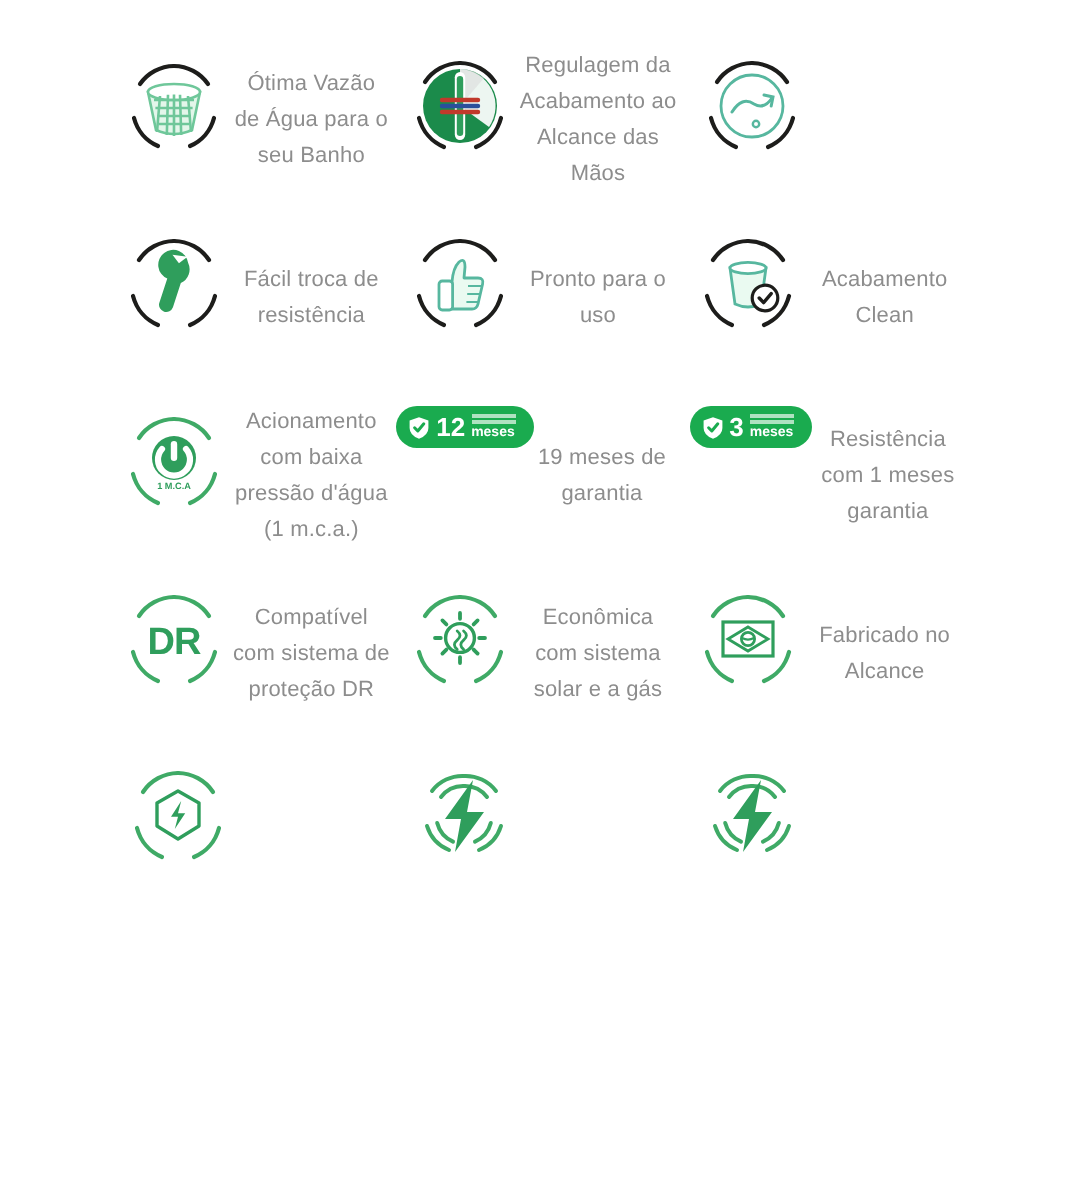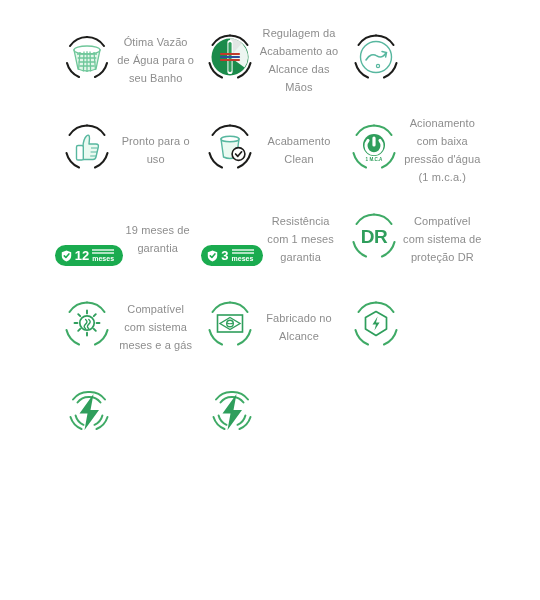--- a/index.html
+++ b/index.html
@@ -27,21 +27,21 @@
     display: flex;
     flex-direction: row;
     align-items: center;
     text-align: center;
     padding-bottom: 18px;
   }
   .icon-wrap {
     width: 62px;
     height: 62px;
     display: flex;
-    align-items: flex-end;
+    align-items: flex-start;
     justify-content: center;
     margin-bottom: 8px;
   }
   .icon-wrap.badge-wrap {
     height: 62px;
   }
   .icon-wrap svg {
     display: block;
   }
   .feature-label {
@@ -144,20 +144,35 @@
         <g fill="none" stroke="#1d1d1b" stroke-width="2.1" stroke-linecap="round">
           <path d="M11.5 16 A21.5 21.5 0 0 1 29 6.5"></path>
           <path d="M46.5 16 A21.5 21.5 0 0 0 29 6.5"></path>
           <path d="M8.5 34 A21.5 21.5 0 0 0 21 48.5"></path>
           <path d="M49.5 34 A21.5 21.5 0 0 1 37 48.5"></path>
         </g>
       </svg>
     </div>
   </div>
 
+  <div class="feature-cell">
+    <div class="icon-wrap">
+      <svg width="58" height="58" viewBox="0 0 58 58">
+        <path d="M34.5 16.5 a7.5 7.5 0 1 0 -9.2 9.3 L23 38.5 a3.6 3.6 0 0 0 7.1 1.1 L32.3 27 a7.5 7.5 0 0 0 2.2 -10.5 z" fill="#2f9e5c" transform="rotate(8 29 28)"></path>
+        <path d="M26.2 13.6 L30 17.4 L33.8 13.6" fill="#ffffff" transform="rotate(8 29 28)"></path>
+        <g fill="none" stroke="#1d1d1b" stroke-width="2.1" stroke-linecap="round">
+          <path d="M11.5 16 A21.5 21.5 0 0 1 29 6.5"></path>
+          <path d="M46.5 16 A21.5 21.5 0 0 0 29 6.5"></path>
+          <path d="M8.5 34 A21.5 21.5 0 0 0 21 48.5"></path>
+          <path d="M49.5 34 A21.5 21.5 0 0 1 37 48.5"></path>
+        </g>
+      </svg>
+    </div>
+    <div class="feature-label">Fácil troca de resistência</div>
+  </div>
 
   <div class="feature-cell">
     <div class="icon-wrap">
       <svg width="58" height="58" viewBox="0 0 58 58">
         <path d="M25 27 Q25.5 20 28.5 17 Q31.5 14.5 31.5 19.5 L31 25 L38 25 Q41 25 40.3 28 L38 38 Q37.4 40.5 35 40.5 L25 40.5 Z" fill="#eafaf1" stroke="#57b79f" stroke-width="1.4" stroke-linejoin="round"></path>
         <rect x="18.5" y="26.5" width="6.8" height="14.5" rx="1.6" fill="#ffffff" stroke="#57b79f" stroke-width="1.4"></rect>
         <path d="M33 29 L39.5 29 M32.6 33 L39 33 M32.2 37 L38 37" stroke="#57b79f" stroke-width="1.1" fill="none"></path>
         <g fill="none" stroke="#1d1d1b" stroke-width="2.1" stroke-linecap="round">
           <path d="M11.5 16 A21.5 21.5 0 0 1 29 6.5"></path>
           <path d="M46.5 16 A21.5 21.5 0 0 0 29 6.5"></path>
@@ -271,21 +286,21 @@
             <path d="M22.2 32.8 L20.2 34.8"></path>
         </g>
         <g fill="none" stroke="#3faa66" stroke-width="2.1" stroke-linecap="round">
           <path d="M11.5 16 A21.5 21.5 0 0 1 29 6.5"></path>
           <path d="M46.5 16 A21.5 21.5 0 0 0 29 6.5"></path>
           <path d="M8.5 34 A21.5 21.5 0 0 0 21 48.5"></path>
           <path d="M49.5 34 A21.5 21.5 0 0 1 37 48.5"></path>
         </g>
       </svg>
     </div>
-    <div class="feature-label">Compatível com sistema meses e a gás</div>
+    <div class="feature-label">Econômica com sistema solar e a gás</div>
   </div>
 
   <div class="feature-cell">
     <div class="icon-wrap">
       <svg width="58" height="58" viewBox="0 0 58 58">
         <rect x="16.5" y="19" width="25" height="17" fill="#ffffff" stroke="#2f9e5c" stroke-width="1.6"></rect>
         <path d="M29 21.5 L39 27.5 L29 33.5 L19 27.5 Z" fill="none" stroke="#2f9e5c" stroke-width="1.4"></path>
         <circle cx="29" cy="27.5" r="3.3" fill="none" stroke="#2f9e5c" stroke-width="1.4"></circle>
         <path d="M26 27 q3 1.6 6 0" fill="none" stroke="#2f9e5c" stroke-width="1.1"></path>
         <g fill="none" stroke="#3faa66" stroke-width="2.1" stroke-linecap="round">

